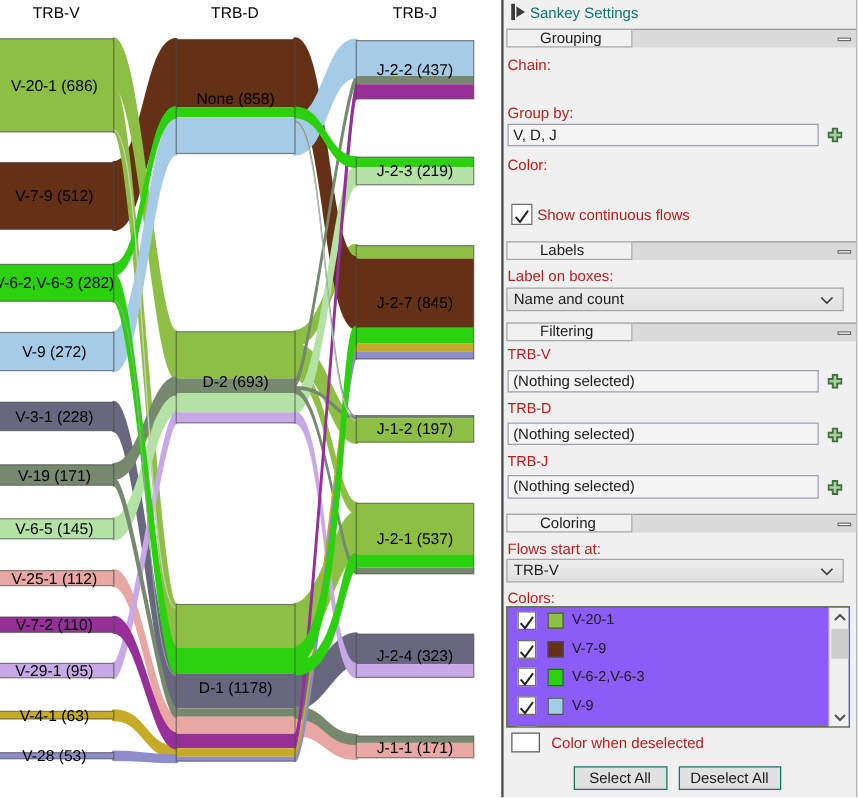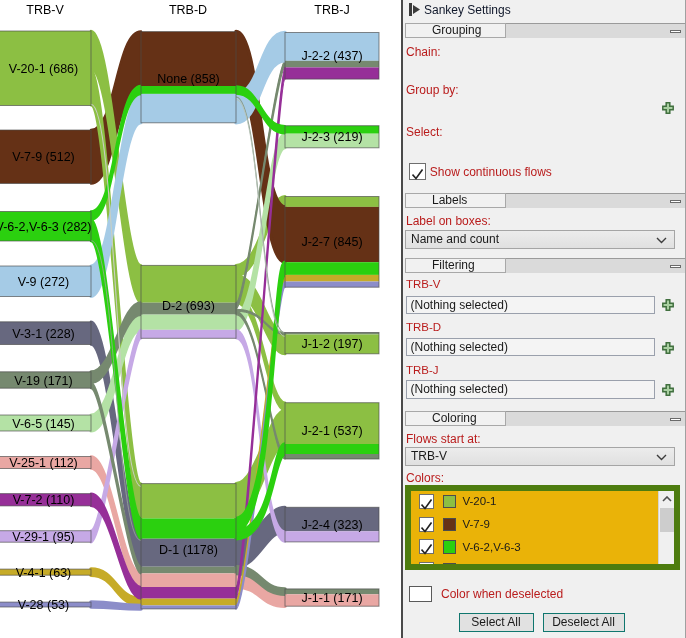--- a/index.html
+++ b/index.html
@@ -8,21 +8,21 @@
 #panel { position:absolute; left:403px; top:0; width:283px; height:638px; background:#f0f0f0; border-right:1.5px solid #a0a0a0; }
 #panel .secbar { position:absolute; left:2px; width:280px; height:15px; background:#dadada; border-top:1px solid #9a9a9a; }
 #panel .sectab { position:absolute; left:2px; width:101px; height:15px; background:#f1f1f1; border:1px solid #a8a8a8; font-size:12px; color:#1a1a1a; padding-left:26px; line-height:13.5px; }
 #panel .secmin { position:absolute; left:267px; width:11px; height:3px; background:#fff; border:1.5px solid #6a6a6a; }
 #panel .lbl { position:absolute; left:3px; color:#b91c1c; white-space:nowrap; }
 #panel .dd { position:absolute; left:2px; width:270px; height:19px; background:linear-gradient(#ececec,#e0e0e0); border:1px solid #a5a5a5; font-size:12px; color:#1a1a1a; padding-left:5px; line-height:17.5px; }
 #panel .dd .chev { position:absolute; right:7px; top:6px; }
 #panel .fld { position:absolute; left:2.5px; width:249px; height:18.5px; background:#f4f4f4; border:1px solid #9aa0ac; font-size:12px; color:#1a1a1a; padding-left:4px; line-height:17px; }
 #panel .plus { position:absolute; left:259px; }
 #panel .cb { position:absolute; width:17px; height:17px; background:#fff; border:1.4px solid #6e6e6e; padding:2px 0 0 2px; }
-#clist { position:absolute; left:2px; top:485.3px; width:275px; height:85px; background:#eab308; border:6px solid #4d7c0f; overflow:hidden; }
+#clist { position:absolute; left:2px; top:485.3px; width:275px; height:97px; background:#8b5cf6; border:1px solid #4d7c0f; overflow:hidden; }
 #clist .crow { position:absolute; left:7.5px; height:16px; }
 #clist .cb2 { position:absolute; left:0; top:0; width:15px; height:15px; background:#fff; border:1.4px solid #6e6e6e; padding:1.2px 0 0 1.2px; }
 #clist .sw { position:absolute; left:24px; top:1px; width:13.5px; height:13.5px; border:1px solid #4c4c4c; }
 #clist .crow span { position:absolute; left:44px; top:1.5px; font-size:11.5px; color:#1a1a1a; white-space:nowrap; }
 #sbar { position:absolute; right:0; top:0; width:16px; height:96px; background:#f0f0f0; border-left:1px solid #d5d5d5; }
 #sthumb { position:absolute; left:1px; top:17px; width:14px; height:24px; background:#cdcdcd; }
 #cwd { position:absolute; left:5.5px; top:586px; width:23px; height:16px; background:#fff; border:1.3px solid #5a5a5a; }
 .btn { position:absolute; height:19px; background:#e1e1e1; border:1px solid #0f766e; font-size:12px; color:#1a1a1a; text-align:center; line-height:17px; }
 </style></head>
 <body>
@@ -160,30 +160,31 @@
 <rect x="285.0" y="594.3" width="94.0" height="11.9" fill="#E9A7A3"></rect>
 <rect x="285.0" y="588.9" width="94.0" height="17.3" fill="none" stroke="#4a4a4a" stroke-opacity="0.65" stroke-width="1"></rect>
 <text x="332.0" y="602.0" text-anchor="middle" font-size="12.5" fill="#000" font-family="Liberation Sans, sans-serif">J-1-1 (171)</text>
 </svg>
 <div id="split"></div>
 <div id="panel">
 <div style="position:absolute;left:6px;top:2.5px;width:2.5px;height:13px;background:#3a3a3a"></div>
 <svg style="position:absolute;left:9.5px;top:4.5px" width="8" height="10">
         <path d="M0,0 L7,4.5 L0,9 Z" fill="#3a3a3a"></path>
       </svg>
-<div style="position:absolute;left:21px;top:3px;font-size:12px;color:#0f172a">Sankey Settings</div>
+<div style="position:absolute;left:21px;top:3px;font-size:12px;color:#0f766e">Sankey Settings</div>
 <div class="secbar" style="top:22.5px"></div>
       <div class="sectab" style="top:22.5px">Grouping</div>
       <div class="secmin" style="top:29.5px"></div>
 <div class="lbl" style="top:44.5px;font-size:12px">Chain:</div>
 <div class="lbl" style="top:82.5px;font-size:12px">Group by:</div>
+<div class="fld" style="top:98.5px">V, D, J</div>
       <svg class="plus" style="top:102.3px" width="12" height="12">
         <path d="M4.2,0.8 h3.6 v3.4 h3.4 v3.6 h-3.4 v3.4 h-3.6 v-3.4 h-3.4 v-3.6 h3.4 Z" fill="#A9CFA1" stroke="#41703F" stroke-width="1.5" stroke-linejoin="miter"></path>
       </svg>
-<div class="lbl" style="top:124.8px;font-size:12px">Select:</div>
+<div class="lbl" style="top:124.8px;font-size:12px">Color:</div>
 <div class="cb" style="left:6.2px;top:163.4px"><svg width="11" height="11">
           <path d="M0.5,5.5 L4,9.5 L10.5,0.5" fill="none" stroke="#222" stroke-width="1.6"></path>
         </svg></div>
 <div class="lbl" style="top:165px;left:26.8px;font-size:12px">Show continuous flows</div>
 <div class="secbar" style="top:192.5px"></div>
       <div class="sectab" style="top:192.5px">Labels</div>
       <div class="secmin" style="top:199.5px"></div>
 <div class="lbl" style="top:214.3px;font-size:12px">Label on boxes:</div>
 <div class="dd" style="top:229.5px"><span>Name and count</span><svg class="chev" width="11" height="7">
           <path d="M1,1 L5.5,5.5 L10,1" fill="none" stroke="#3c3c3c" stroke-width="1.4"></path>

